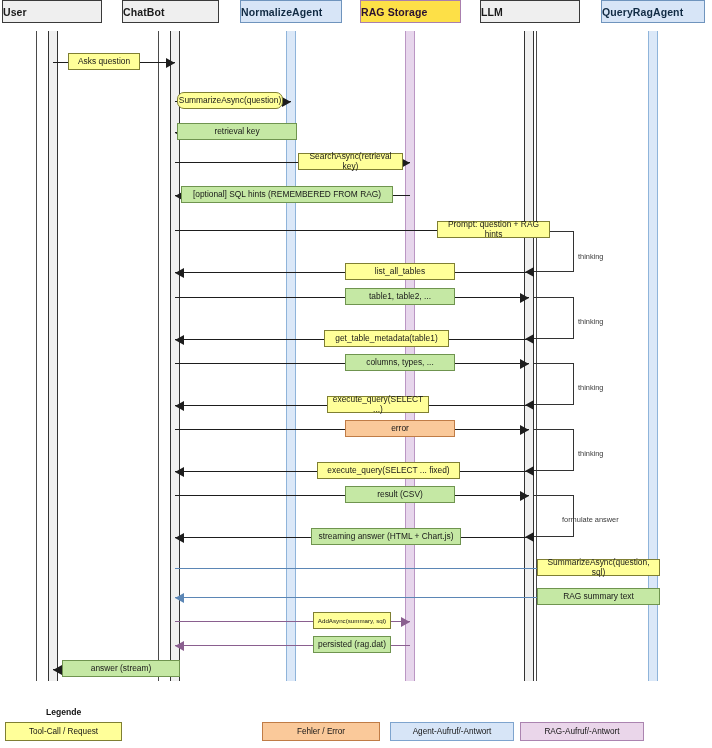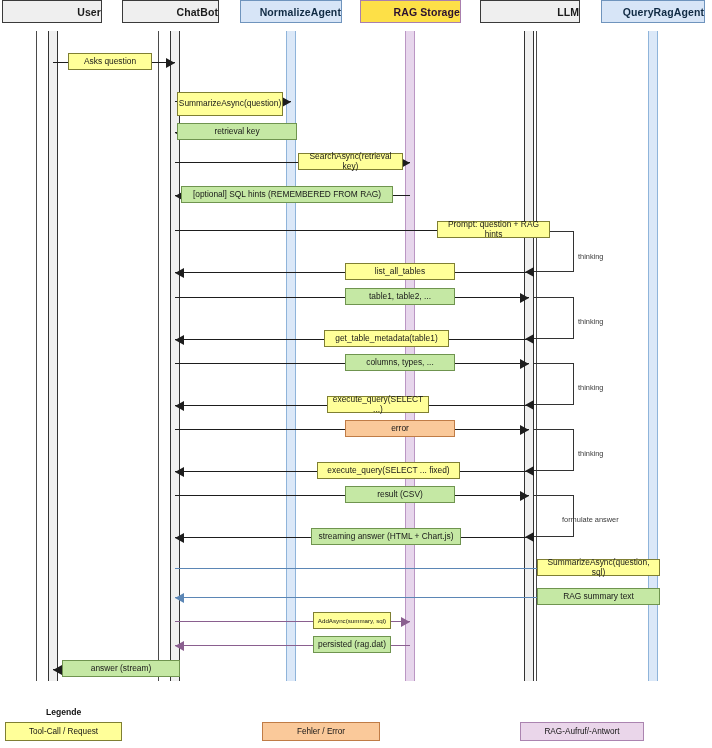--- a/index.html
+++ b/index.html
@@ -19,21 +19,21 @@
 
   
   .participant {
     position: absolute;
     box-sizing: border-box;
     height: 23px;
     top: 0px;
     border: 1px solid #333333;
     display: flex;
     align-items: center;
-    justify-content: flex-end;
+    justify-content: flex-start;
     font-size: 10.5px;
     font-weight: bold;
     color: #1a1a1a;
     letter-spacing: 0.1px;
   }
   .p-plain  { background: #efefef; border-color: #3a3a3a; }
   .p-agent  { background: #d7e5f7; border-color: #6f94bd; color: #102a43;}
   .p-rag    { background: #fde047; border-color: #a97fae; color: #2a1030;}
 
   
@@ -219,26 +219,26 @@
       <div class="selfloop" style="left: 534px; top: 429px; width: 40px; height: 42px;"></div>
       <div class="arrow left" style="left: 525px; top: 466px;"></div>
       <div class="selfnote" style="left: 578px; top: 449px;">thinking</div>
       <div class="selfloop" style="left: 534px; top: 495px; width: 40px; height: 42px;"></div>
       <div class="arrow left" style="left: 525px; top: 532px;"></div>
       <div class="selfnote" style="left: 562px; top: 515px;">formulate answer</div>
     </div>
   <div id="messages-layer">
       <div class="msgline" style="left: 53px; top: 62px; width: 122px;"></div>
       <div class="arrow right" style="top: 58px; left: 166px;"></div>
-      <div class="label tool" style="left: 68px; width: 84px; height: 17px; top: 53px;">
+      <div class="label tool" style="left: 68px; width: 72px; height: 17px; top: 53px;">
         <span>Asks question</span>
       </div>
       <div class="msgline" style="left: 175px; top: 101px; width: 116px;"></div>
       <div class="arrow right" style="top: 97px; left: 282px;"></div>
-      <div class="label tool" style="left: 177px; width: 106px; height: 24px; top: 92px;">
+      <div class="label tool" style="left: 177px; width: 106px; height: 17px; top: 92px; border-radius: 7px;">
         <span>SummarizeAsync(question)</span>
       </div>
       <div class="msgline" style="left: 175px; top: 132px; width: 116px;"></div>
       <div class="arrow left" style="top: 128px; left: 175px;"></div>
       <div class="label resp" style="left: 177px; width: 120px; height: 17px; top: 123px;">
         <span>retrieval key</span>
       </div>
       <div class="msgline" style="left: 175px; top: 162px; width: 235px;"></div>
       <div class="arrow right" style="top: 158px; left: 401px;"></div>
       <div class="label tool" style="left: 298px; width: 105px; height: 17px; top: 153px;">
@@ -328,18 +328,21 @@
 
   <div id="legend">
     <div id="legend-title">Legende</div>
     <div class="legend-row" id="legend-row">
         <div class="legend-item" style="left: 5px; width: 117px; background: rgb(255, 255, 153); border-color: rgb(127, 127, 51);">
           <span>Tool-Call / Request</span>
         </div>
         <div class="legend-item" style="left: 262px; width: 118px; background: rgb(250, 201, 154); border-color: rgb(192, 124, 70);">
           <span>Fehler / Error</span>
         </div>
+        <div class="legend-item" style="left: 390px; width: 124px; background: rgb(215, 229, 247); border-color: rgb(126, 164, 206);">
+          <span>Agent-Aufruf/-Antwort</span>
+        </div>
         <div class="legend-item" style="left: 520px; width: 124px; background: rgb(234, 214, 234); border-color: rgb(171, 132, 176);">
           <span>RAG-Aufruf/-Antwort</span>
         </div>
       </div>
   </div>
 </div>
 
 </body></html>

